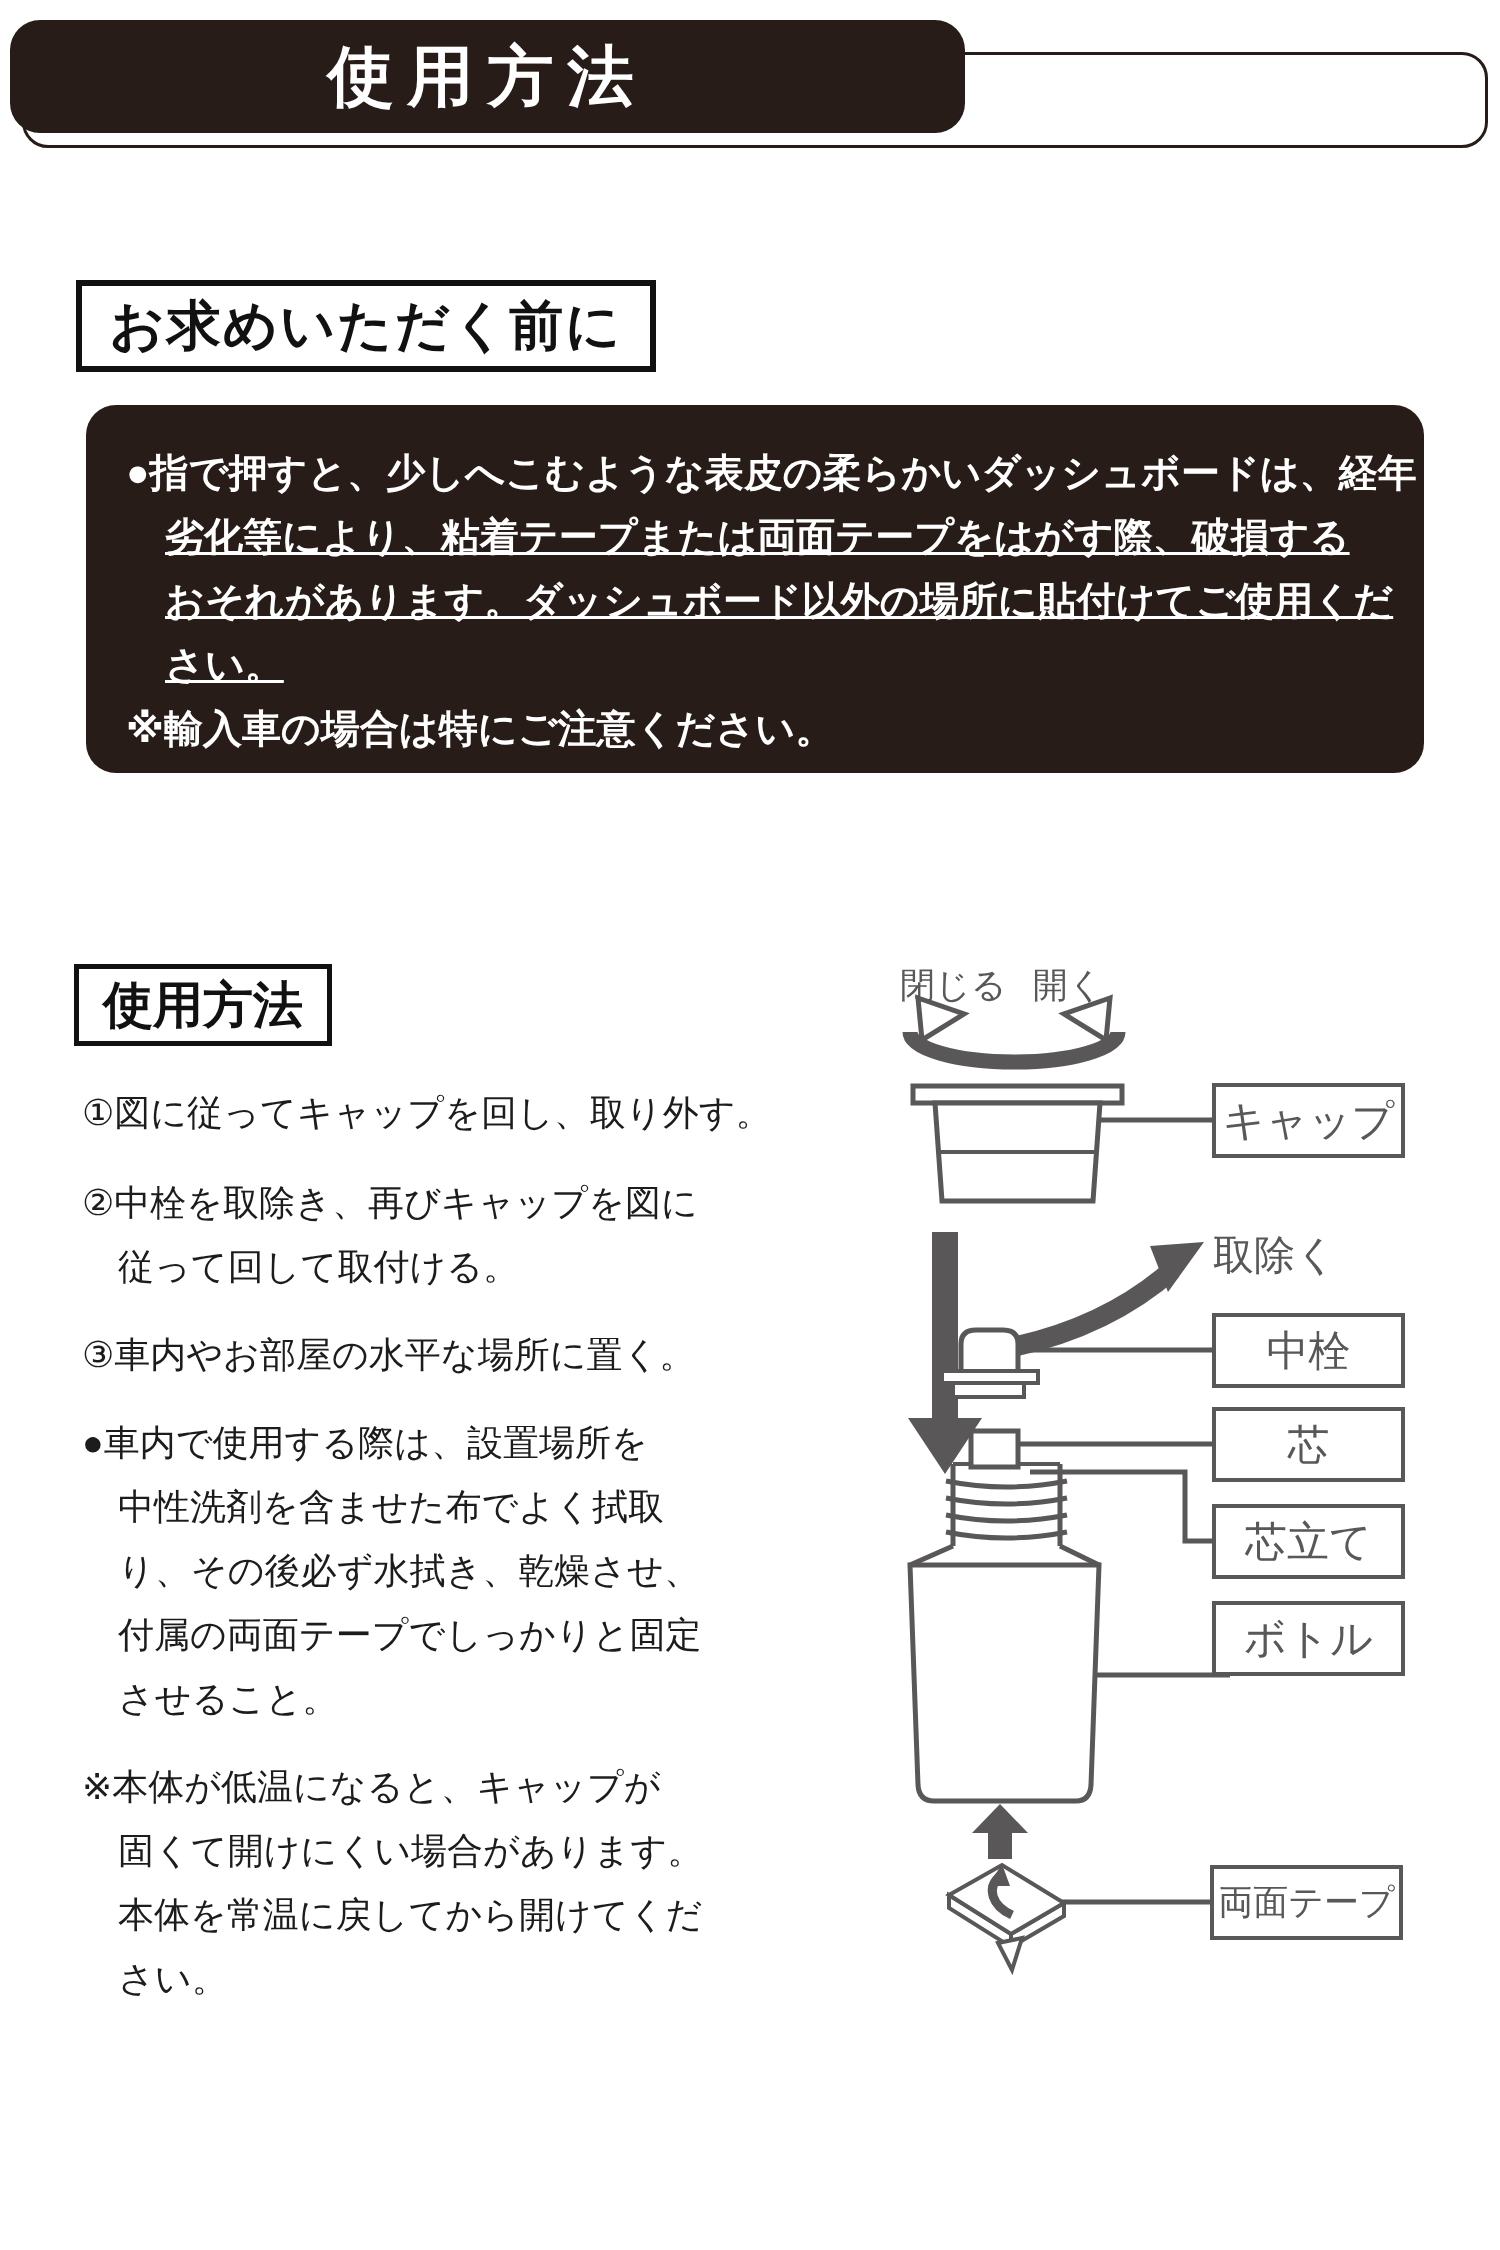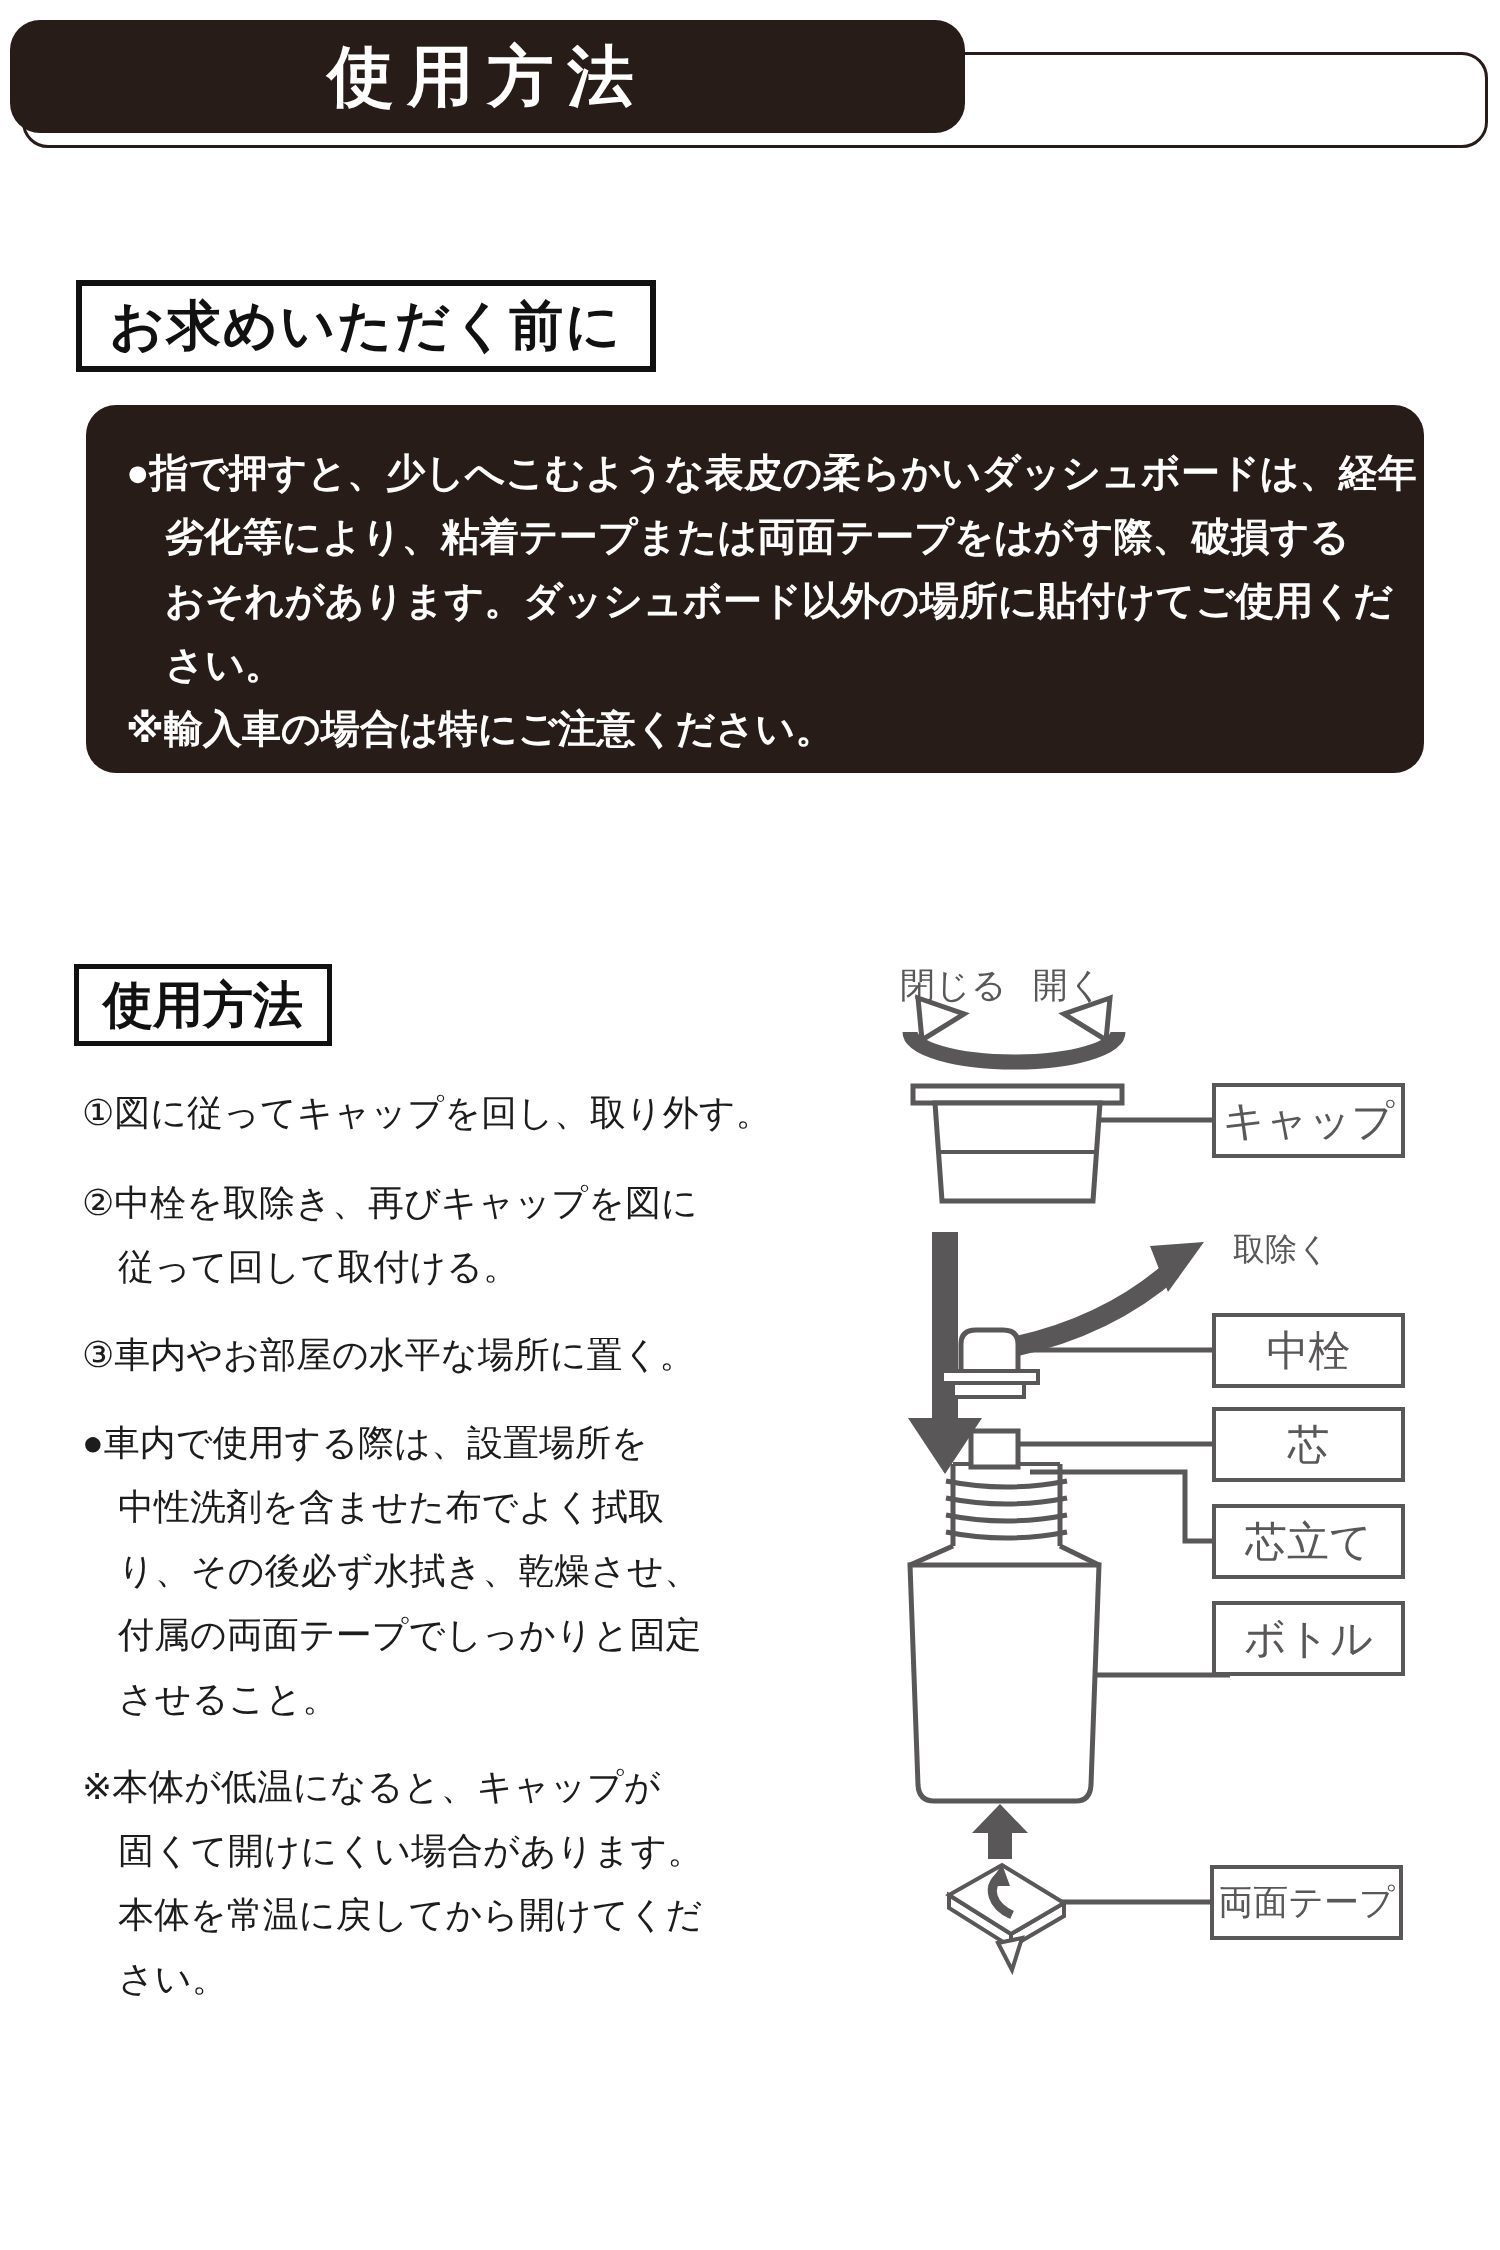--- a/index.html
+++ b/index.html
@@ -13,21 +13,21 @@
            border-radius:30px;display:flex;align-items:center;justify-content:center;}
   .hdr-bar .t{color:#ffffff;font-size:66px;font-weight:bold;letter-spacing:14px;}
 
   
   .sec1-title{position:absolute;left:76px;top:280px;width:580px;height:92px;border:6px solid #111;
               box-sizing:border-box;display:flex;align-items:center;justify-content:center;
               font-size:54px;font-weight:bold;color:#111;letter-spacing:2px;background:#fff;}
   .warnbox{position:absolute;left:86px;top:405px;width:1338px;height:368px;background:#281c18;
            border-radius:30px;box-sizing:border-box;padding:36px 40px 8px 40px;}
   .warn-line{color:#ffffff;font-size:39px;font-weight:bold;line-height:64px;white-space:nowrap;}
-  .warn-cont{padding-left:39px;}
+  .warn-cont{padding-left:39px;text-decoration:underline;}
 
   
   .sec2-title{position:absolute;left:74px;top:964px;width:258px;height:82px;border:5px solid #111;
               box-sizing:border-box;display:flex;align-items:center;justify-content:center;
               font-size:50px;font-weight:bold;color:#111;background:#fff;}
   .instr{position:absolute;left:82px;top:1081px;width:730px;}
   .instr-line{font-size:36px;line-height:64px;color:#1c1c1c;white-space:nowrap;}
   .cont{padding-left:36px;}
   .gap{margin-top:24px;}
   .gap-lg{margin-top:26px;}
@@ -128,21 +128,21 @@
         <polygon points="99,955 152,925 214,963 161,994" fill="#ffffff" stroke-width="4"></polygon>
         <polygon points="148,1003 172,998 162,1030" fill="#ffffff" stroke-width="4"></polygon>
         <path d="M162,975 C142,966 136,948 150,936" stroke-width="9"></path>
         <polygon points="138,946 152,924 160,946" fill="#595757" stroke="none"></polygon>
       </g>
     </svg>
 
     <div class="dg-txt" style="left:50px;top:22px;">
       <span>閉じる</span><span style="display:inline-block;width:26px;"></span><span>開く</span>
     </div>
-    <div class="dg-txt" style="left:363px;top:288px;font-size:32px;margin-left:20px;">取除く</div>
+    <div class="dg-txt" style="left:363px;top:288px;font-size:41px;">取除く</div>
 
     <div class="dg-box" style="top:143px;">キャップ</div>
     <div class="dg-box" style="top:373px;">中栓</div>
     <div class="dg-box" style="top:467px;">芯</div>
     <div class="dg-box" style="top:564px;">芯立て</div>
     <div class="dg-box" style="top:661px;">ボトル</div>
     <div class="dg-box small" style="top:925px;left:360px;">両面テープ</div>
   </div>
 
 </div>

